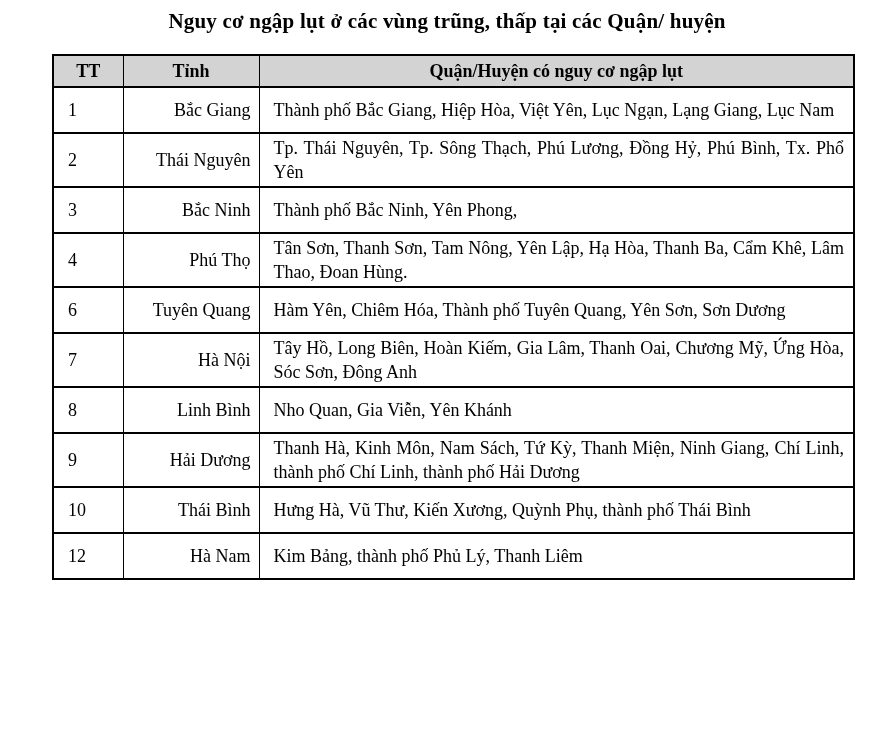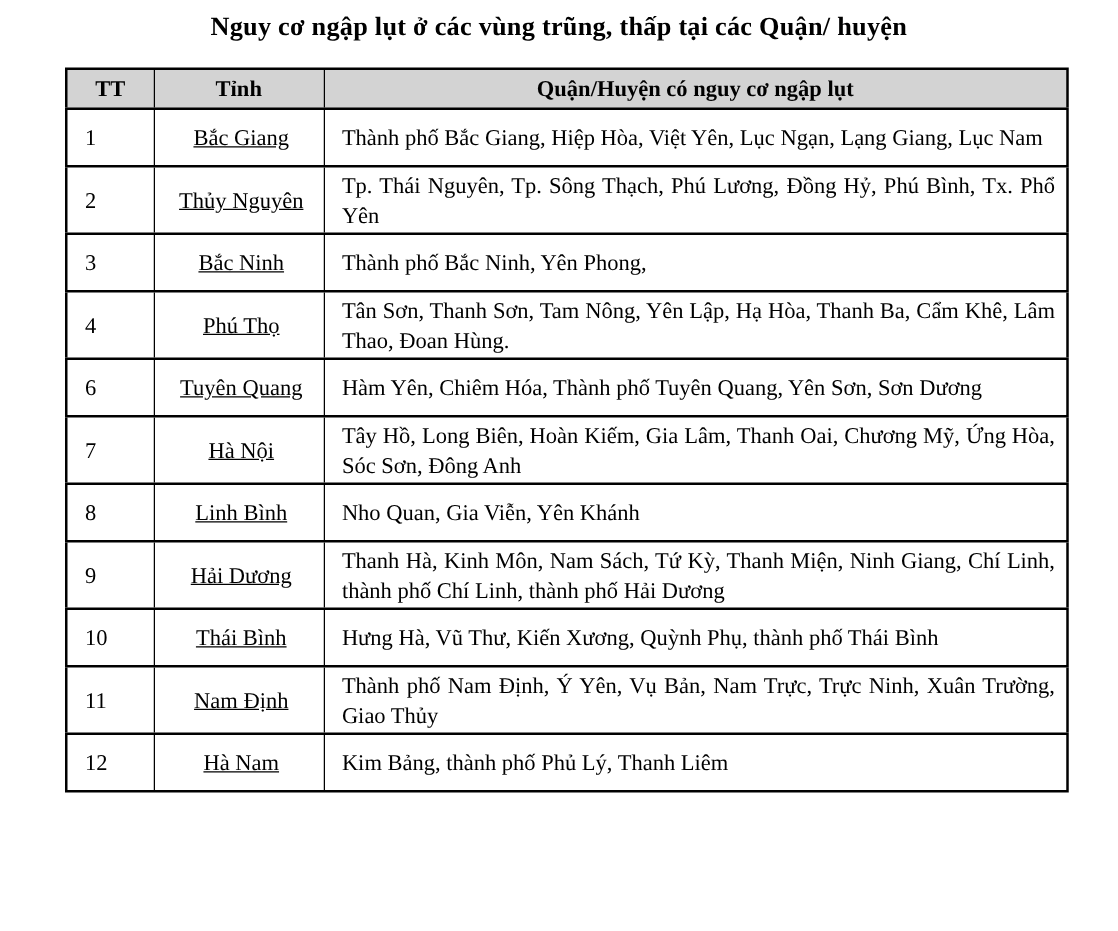--- a/index.html
+++ b/index.html
@@ -66,23 +66,22 @@
   td {
     font-size: 18px;
     line-height: 24px;
     padding: 2px 8px;
   }
   td.col1 {
     text-align: left;
     padding-left: 14px;
   }
   td.col2 {
-    text-align: center;
+    text-align: right;
     padding-left: 12px;
-    text-decoration: underline;
   }
   td.col3 {
     text-align: justify;
     padding-left: 14px;
     padding-right: 9px;
   }
 </style>
 </head>
 <body>
 
@@ -103,21 +102,21 @@
       </tr>
     </thead>
     <tbody id="table-body">
         <tr>
           <td class="col1">1</td>
           <td class="col2">Bắc Giang</td>
           <td class="col3">Thành phố Bắc Giang, Hiệp Hòa, Việt Yên, Lục Ngạn, Lạng Giang, Lục Nam</td>
         </tr>
         <tr>
           <td class="col1">2</td>
-          <td class="col2">Thủy Nguyên</td>
+          <td class="col2">Thái Nguyên</td>
           <td class="col3">Tp. Thái Nguyên, Tp. Sông Thạch, Phú Lương, Đồng Hỷ, Phú Bình, Tx. Phổ Yên</td>
         </tr>
         <tr>
           <td class="col1">3</td>
           <td class="col2">Bắc Ninh</td>
           <td class="col3">Thành phố Bắc Ninh, Yên Phong,</td>
         </tr>
         <tr>
           <td class="col1">4</td>
           <td class="col2">Phú Thọ</td>
@@ -142,24 +141,19 @@
           <td class="col1">9</td>
           <td class="col2">Hải Dương</td>
           <td class="col3">Thanh Hà, Kinh Môn, Nam Sách, Tứ Kỳ, Thanh Miện, Ninh Giang, Chí Linh, thành phố Chí Linh, thành phố Hải Dương</td>
         </tr>
         <tr>
           <td class="col1">10</td>
           <td class="col2">Thái Bình</td>
           <td class="col3">Hưng Hà, Vũ Thư, Kiến Xương, Quỳnh Phụ, thành phố Thái Bình</td>
         </tr>
         <tr>
-          <td class="col1">11</td>
-          <td class="col2">Nam Định</td>
-          <td class="col3">Thành phố Nam Định, Ý Yên, Vụ Bản, Nam Trực, Trực Ninh, Xuân Trường, Giao Thủy</td>
-        </tr>
-        <tr>
           <td class="col1">12</td>
           <td class="col2">Hà Nam</td>
           <td class="col3">Kim Bảng, thành phố Phủ Lý, Thanh Liêm</td>
         </tr>
       </tbody>
   </table>
 </div>
 
 </body></html>

